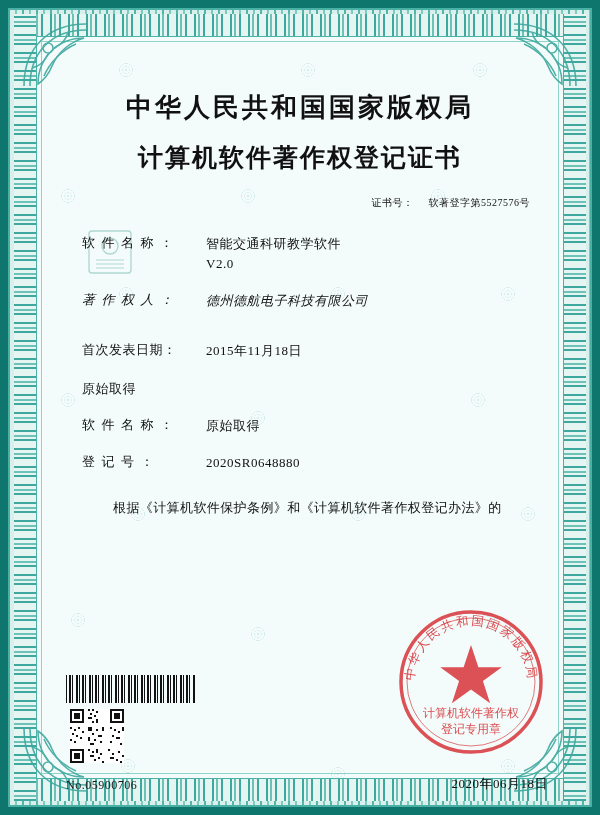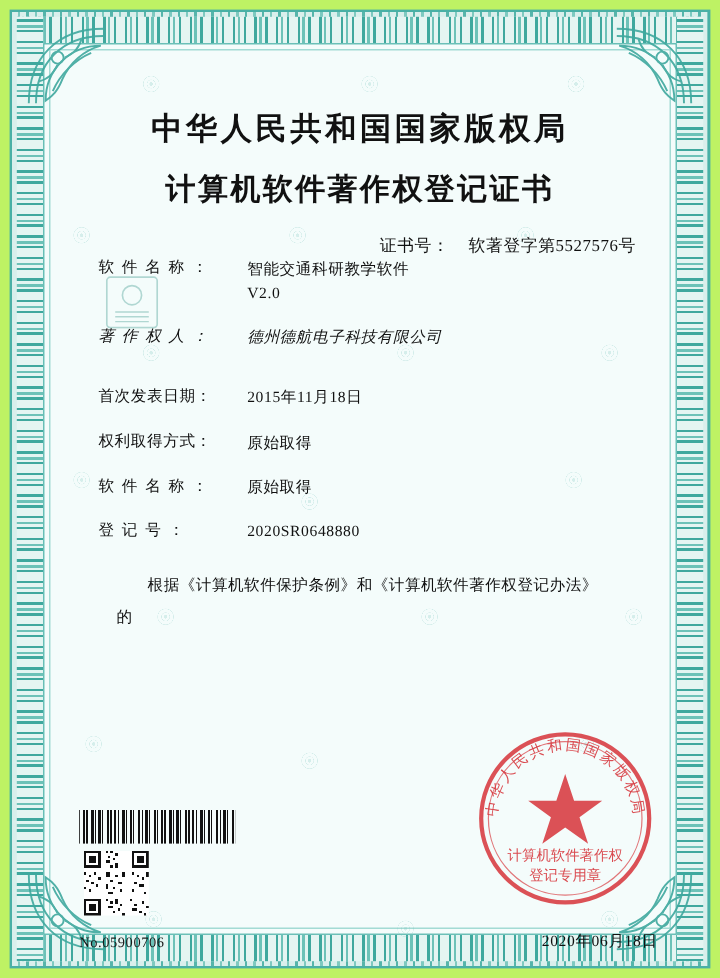--- a/index.html
+++ b/index.html
@@ -11,21 +11,21 @@
     height: 815px;
     background: #ffffff;
     font-family: "Liberation Serif", serif;
     overflow: hidden;
   }
 
   .certificate {
     position: relative;
     width: 600px;
     height: 815px;
-    background: #bef264;
+    background: #0f766e;
     box-sizing: border-box;
     overflow: hidden;
   }
 
   
   .border-outer {
     position: absolute;
     left: 8px; top: 8px; right: 8px; bottom: 8px;
     border: 2px solid #49b0a6;
     background:
@@ -124,30 +124,30 @@
     font-size: 25px;
     font-weight: bold;
     letter-spacing: 2px;
     color: #111;
     margin-top: 16px;
     font-family: "DejaVu Serif", serif;
   }
 
   .cert-no {
     text-align: right;
-    font-size: 14px;
+    font-size: 10px;
     color: #111;
     margin-top: 22px;
     padding-right: 22px;
     letter-spacing: 0.5px;
   }
   .cert-no .label { margin-right: 12px; }
 
   .fields {
-    margin-top: 0;
+    margin-top: 24px;
     padding-left: 34px;
     padding-right: 20px;
     position: relative;
   }
   .row {
     display: flex;
     align-items: flex-start;
     margin-bottom: 17px;
     font-size: 13px;
     color: #111;
@@ -170,21 +170,21 @@
 
   .legal {
     margin-top: 22px;
     padding-left: 34px;
     padding-right: 28px;
     font-size: 13px;
     line-height: 2.0;
     color: #111;
     letter-spacing: 0.4px;
   }
-  .legal p { margin: 15px; }
+  .legal p { margin: 5px; }
   .legal .indent { text-indent: 26px; }
 
   
   .emblem {
     position: absolute;
     left: 40px;
     top: 182px;
     width: 44px;
     height: 44px;
     opacity: 0.55;
@@ -362,21 +362,20 @@
         <div class="v">德州德航电子科技有限公司</div>
       </div>
 
       <div class="row">
         <div class="k">首次发表日期：</div>
         <div class="v">2015年11月18日</div>
       </div>
 
 
       <div class="row">
-        <div class="k">权利取得方式：</div>
         <div class="v">原始取得</div>
       </div>
 
       <div class="row">
         <div class="k spaced">软件名称：</div>
         <div class="v">原始取得</div>
       </div>
 
       <div class="row">
         <div class="k spaced">登记号：</div>

